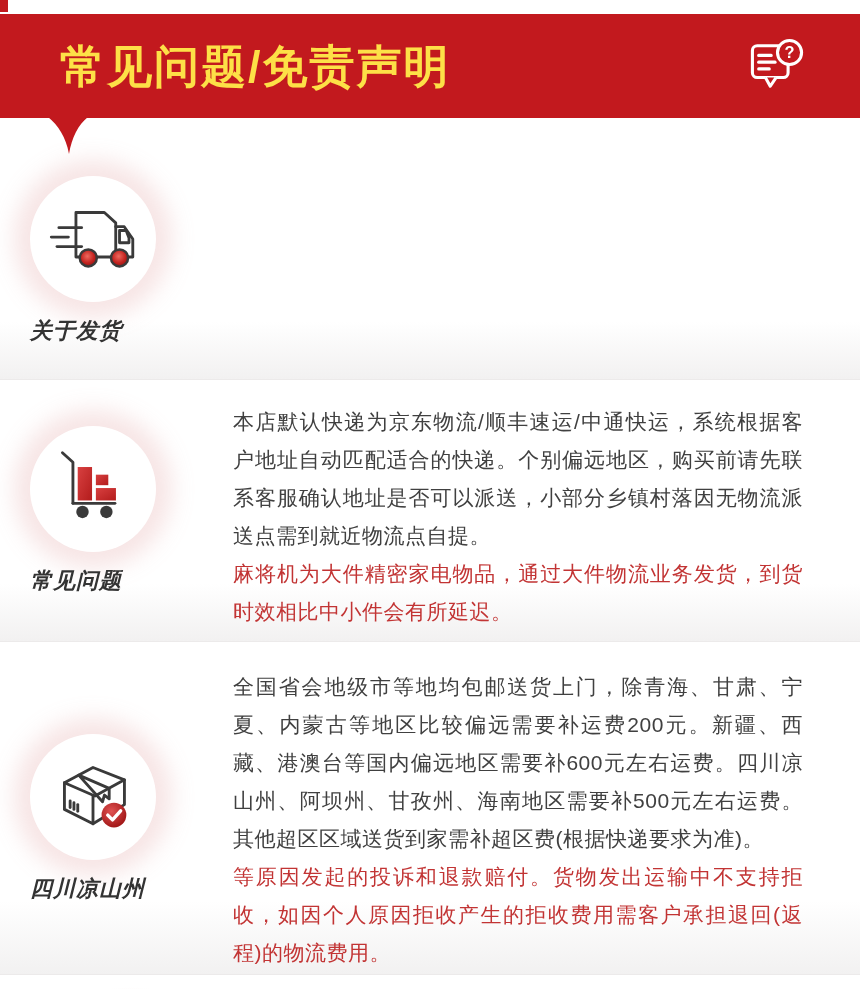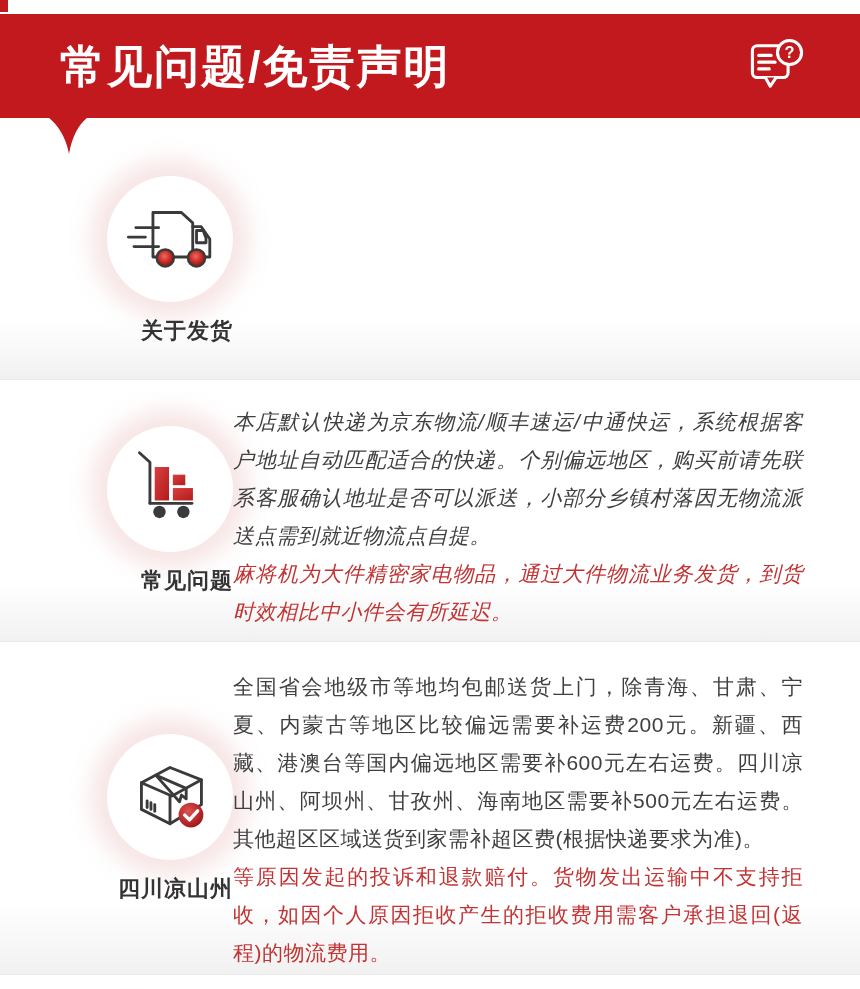--- a/index.html
+++ b/index.html
@@ -16,63 +16,64 @@
   .top-strip { position:relative; height:14px; background:#ffffff; }
   .top-corner { position:absolute; left:0; top:0; width:8px; height:12px; background:#c2191e; }
 
   
   .banner {
     position:relative; height:104px; background:#c2191e;
     display:flex; align-items:center; justify-content:space-between;
     padding:0 56px 0 60px;
   }
   .banner-title {
-    color:#ffffff; font-size:45px; font-weight:bold; letter-spacing:2px;
+    color:#fde047; font-size:45px; font-weight:bold; letter-spacing:2px;
     line-height:1;
   }
   .banner-icon { width:54px; height:58px; flex:0 0 auto; }
 
   
   .pointer { position:absolute; left:48px; top:117px; width:40px; height:38px; z-index:5; }
 
   
   .section {
     display:flex;
     background:linear-gradient(to bottom, #ffffff 0%, #ffffff 78%, #f2f1f1 100%);
     border-bottom:1px solid #eceaea;
   }
   .section-1 { height:262px; }
   .section-2 { height:262px; }
   .section-3 { height:333px; }
 
   .section-left {
     width:233px; flex:0 0 auto;
-    display:flex; flex-direction:column; align-items:flex-end;
+    display:flex; flex-direction:column; align-items:flex-start;
     padding-left:30px;
+    font-style:italic;
   }
   .s1 .section-left { padding-top:58px; }
   .s2 .section-left { padding-top:46px; }
   .s3 .section-left { padding-top:92px; }
 
   .icon-circle {
     width:126px; height:126px; border-radius:50%;
     background:#ffffff;
     box-shadow:0 0 22px 16px rgba(246,224,224,0.85);
     display:flex; align-items:center; justify-content:center;
   }
   .icon-circle svg { display:block; }
   .section-label {
     margin-top:14px;
     font-size:22px; font-weight:bold; color:#333333;
     letter-spacing:1px;
   }
 
   .section-body { width:570px; flex:0 0 auto; }
   .s1 .section-body { padding-top:45px; }
-  .s2 .section-body { padding-top:23px;font-style:italic; }
+  .s2 .section-body { padding-top:23px; }
   .s3 .section-body { padding-top:26px; }
 
   .para {
     font-size:21px; line-height:38px; color:#404040;
     letter-spacing:0.5px; text-align:justify;
   }
   .para.red { color:#c23434; }
 
   
   .bottom-strip { position:relative; height:14px; background:#ffffff; }

